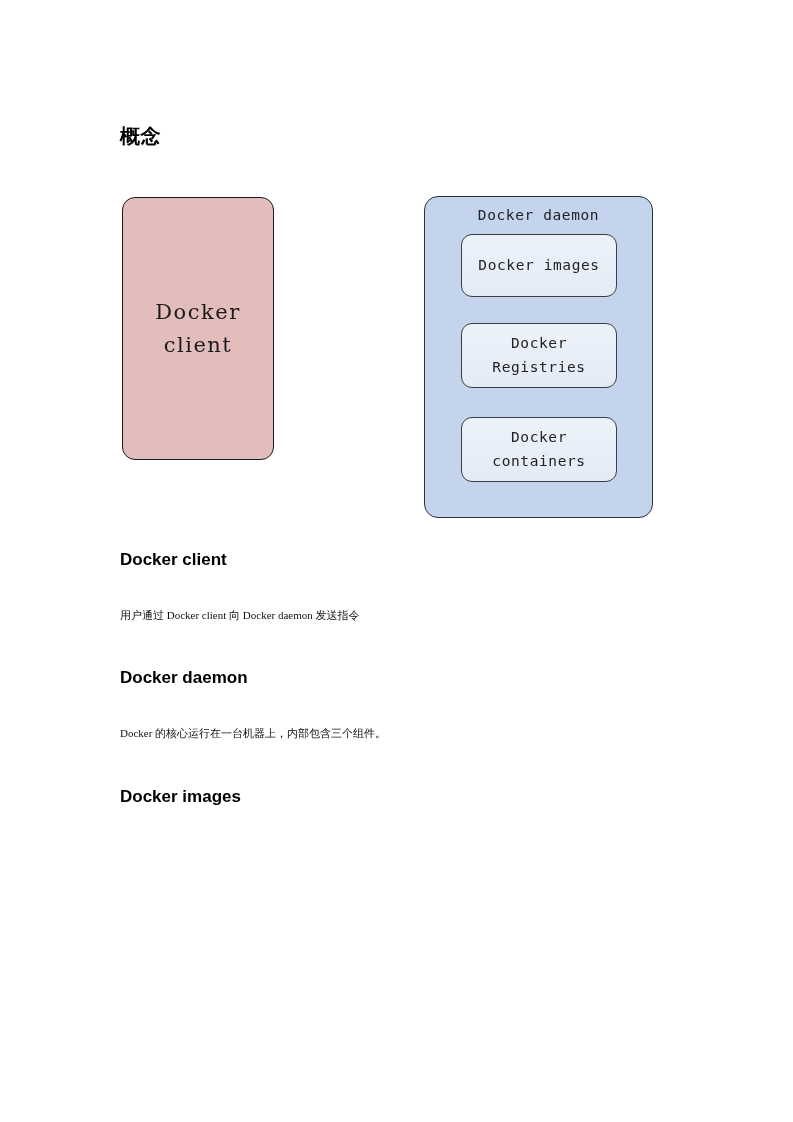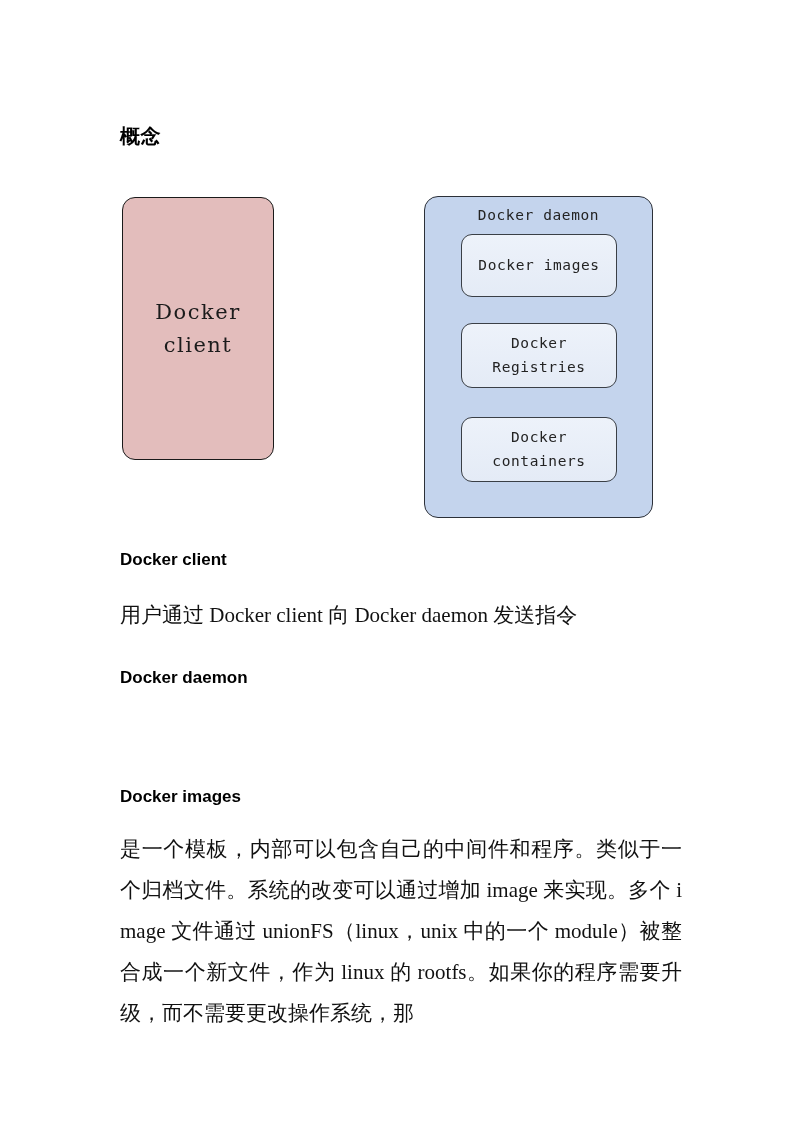--- a/index.html
+++ b/index.html
@@ -125,21 +125,21 @@
     font-family: "Liberation Sans", "DejaVu Sans", sans-serif;
     font-weight: bold;
     font-size: 17px;
     line-height: 1.2;
     margin: 0;
     color: #000000;
   }
 
   p.para {
     font-family: "Liberation Serif", "DejaVu Serif", serif;
-    font-size: 21px;
+    font-size: 11px;
     line-height: 41px;
     margin: 0;
     color: #111111;
     text-align: justify;
     text-justify: inter-ideograph;
     word-break: break-all;
   }
 
   .s1 { top: 550px; }
   .s1 p { margin-top: 25px; }
@@ -181,20 +181,20 @@
     </div>
   </div>
 
   <div class="section s1">
     <h2 class="heading">Docker client</h2>
     <p class="para">用户通过 Docker client 向 Docker daemon 发送指令</p>
   </div>
 
   <div class="section s2">
     <h2 class="heading">Docker daemon</h2>
+    <p class="para">Docker 的核心运行在一台机器上，内部包含三个组件。</p>
   </div>
 
   <div class="section s3">
     <h2 class="heading">Docker images</h2>
-    <p class="para">是一个模板，内部可以包含自己的中间件和程序。类似于一个归档文件。系统的改变可以通过增加 image 来实现。多个 image 文件通过 unionFS（linux，unix 中的一个 module）被整合成一个新文件，作为 linux 的 rootfs。如果你的程序需要升级，而不需要更改操作系统，那</p>
   </div>
 
 </div>
 
 </body></html>

